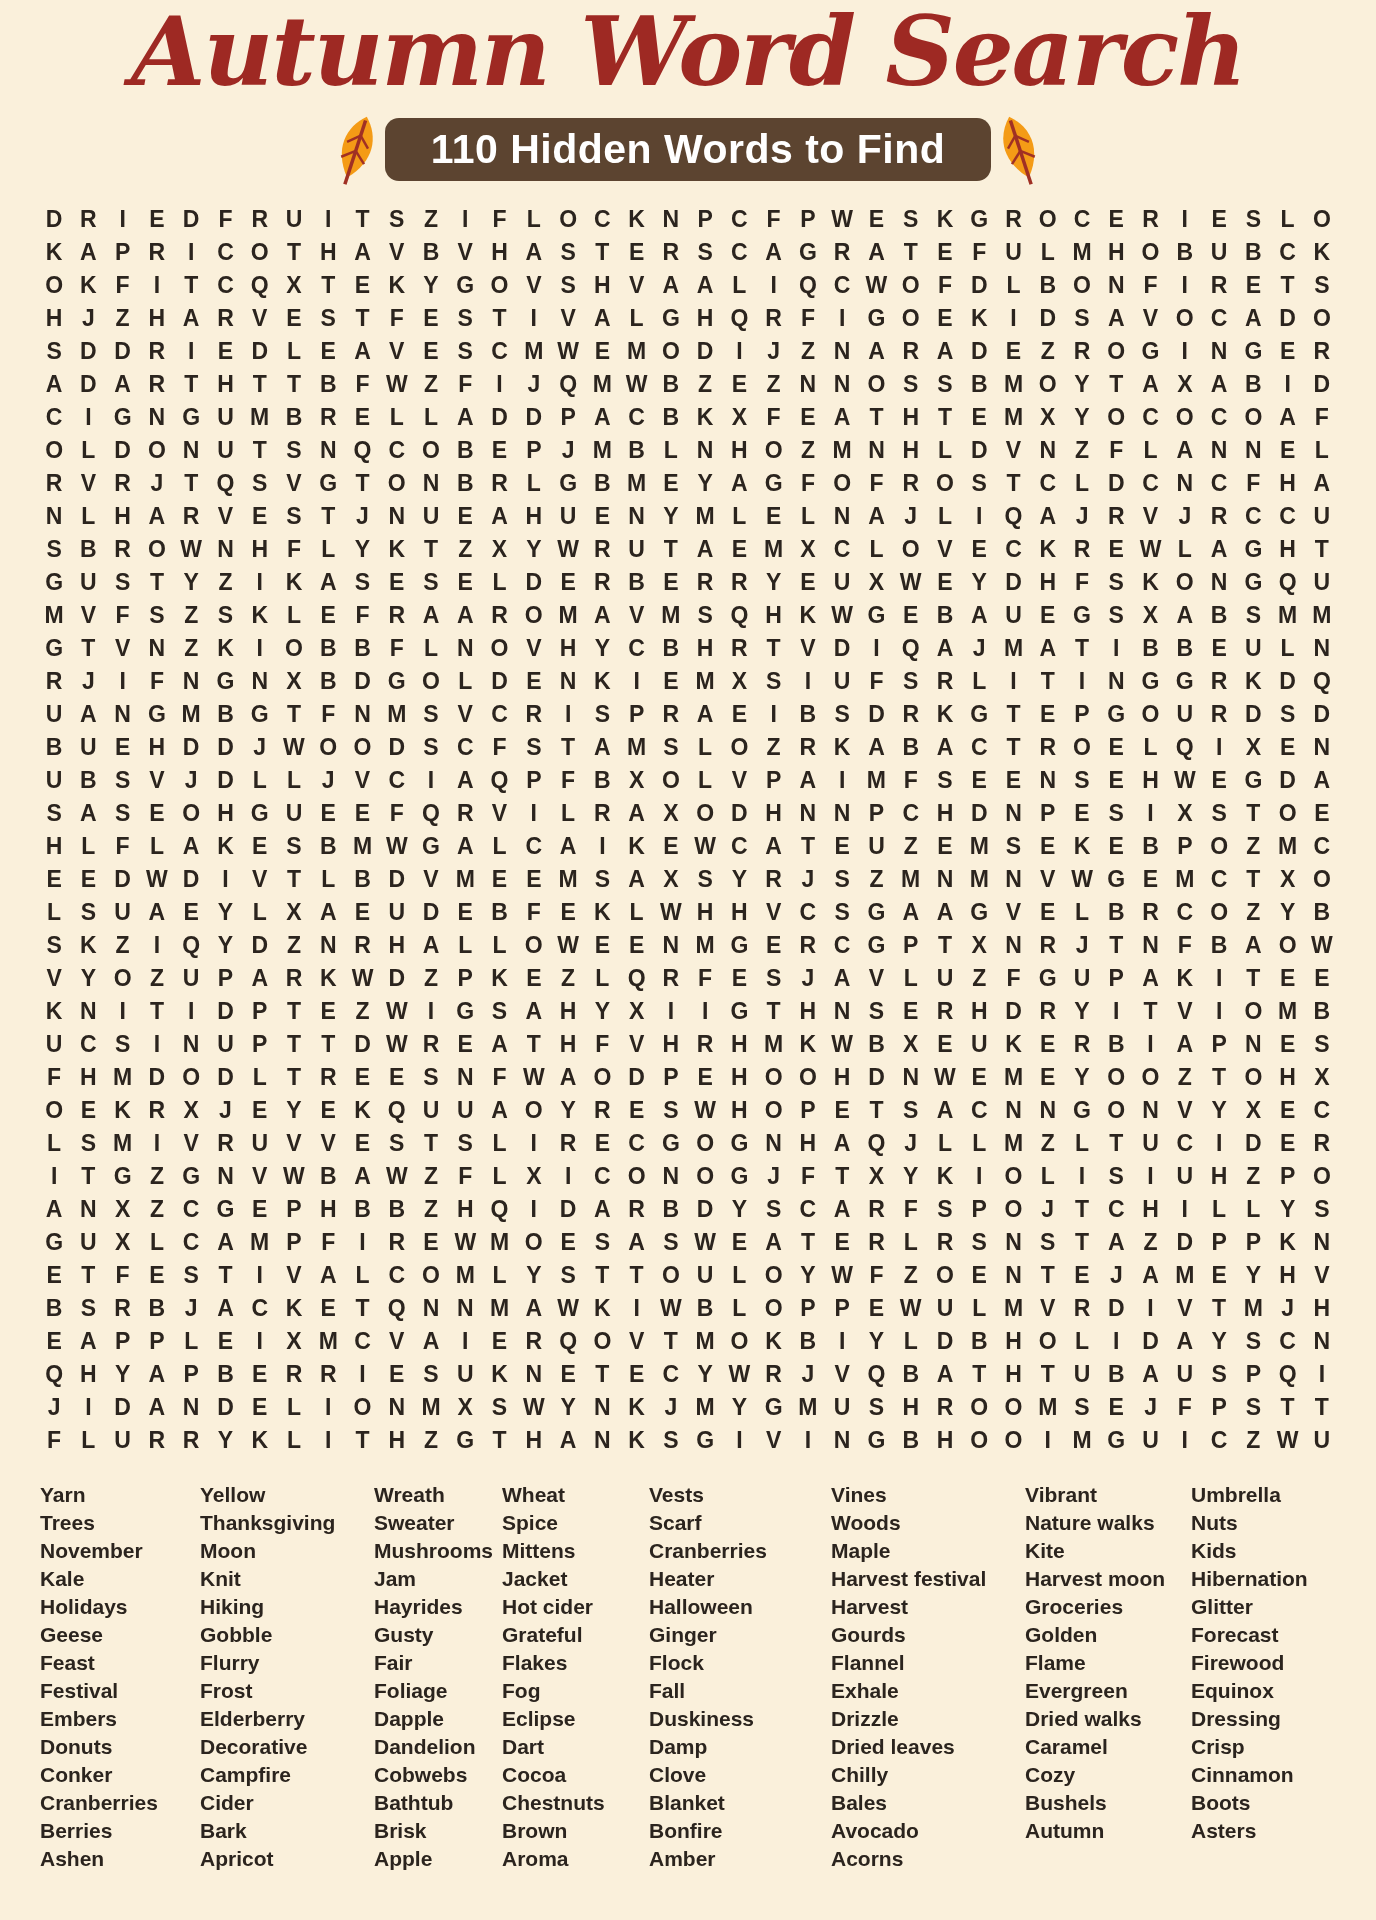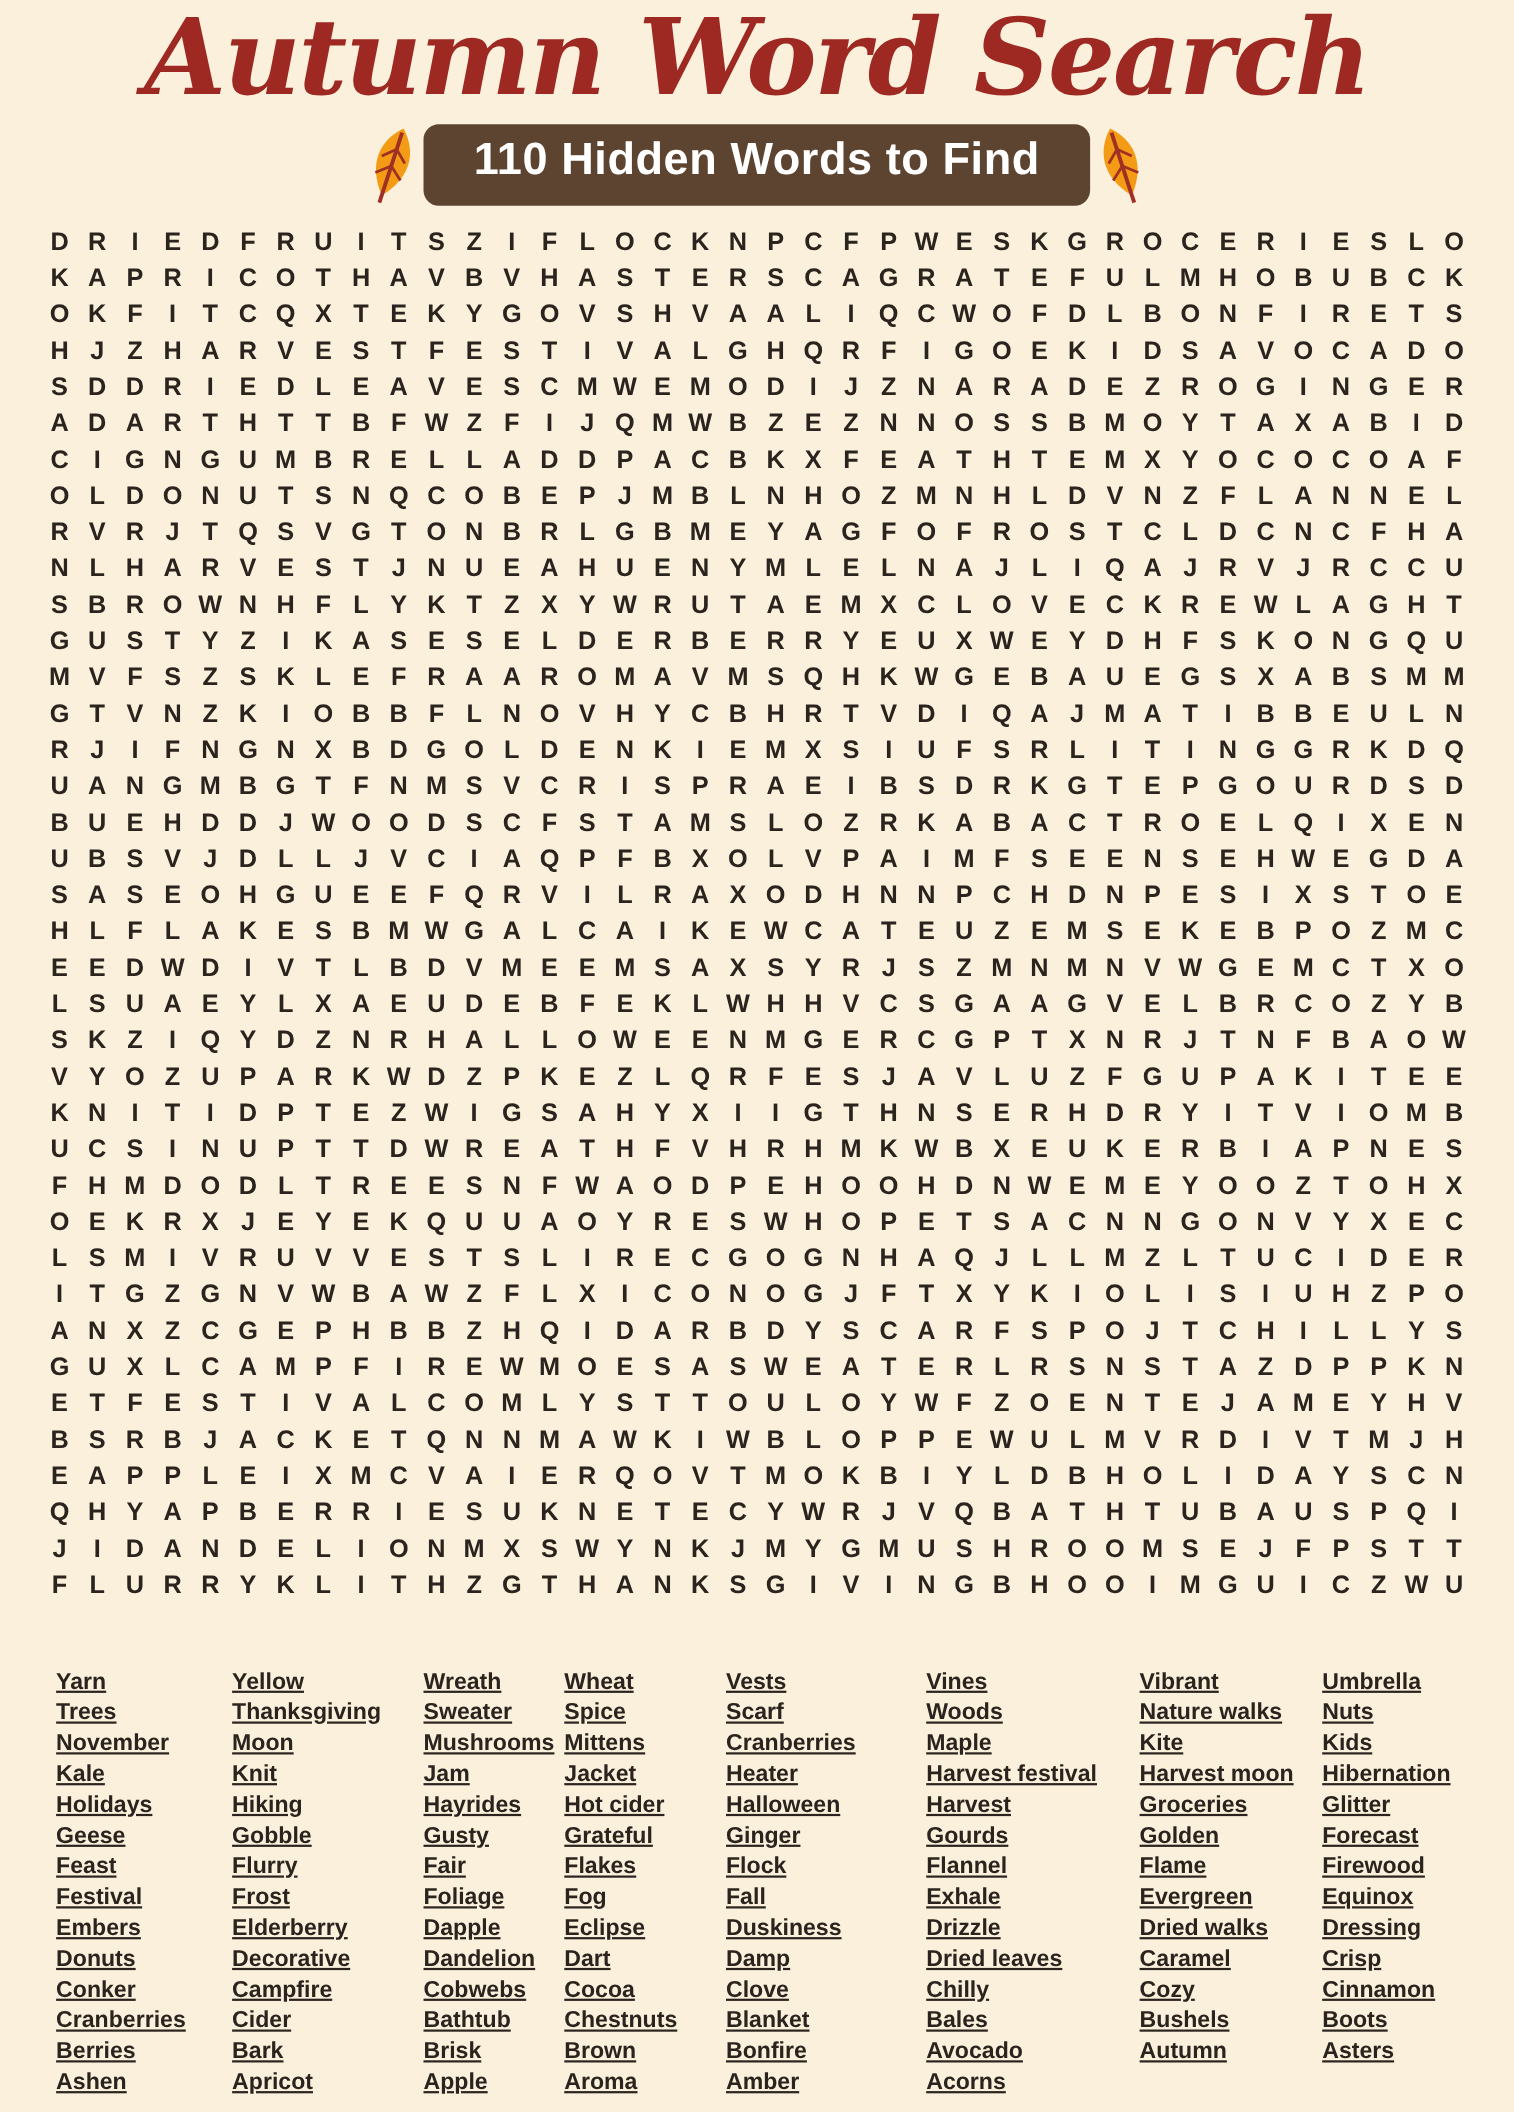--- a/index.html
+++ b/index.html
@@ -17,21 +17,21 @@
   .title{
     text-align:center;
     font-family:"DejaVu Serif","Liberation Serif",serif;
     font-style:italic;font-weight:700;
     font-size:96px;line-height:1.05;
     letter-spacing:-2px;
     color:var(--title);
     padding-top:2px;
   }
   .banner-row{
-    display:flex;justify-content:center;
+    display:flex;align-items:center;justify-content:center;
     margin-top:10px;height:74px;
   }
   .banner{
     background:var(--banner);
     color:var(--banner-text);
     font-weight:700;
     font-size:41px;
     padding:8px 46px;
     border-radius:14px;
     letter-spacing:0.5px;
@@ -46,23 +46,22 @@
     margin:16px auto 0 auto;
   }
   .cell{
     display:flex;align-items:center;justify-content:center;
     font-size:23px;font-weight:700;color:var(--letter);
     font-family:"Liberation Sans",sans-serif;
   }
   .word-list{
     display:grid;
     grid-template-columns:160px 174px 128px 147px 182px 194px 166px 1fr;
-    padding-left:51px;
-    margin-top:58px;
-    text-decoration:underline;
+    padding-left:40px;
+    margin-top:24px;
   }
   .word-col{display:flex;flex-direction:column;}
   .word{
     font-size:21px;font-weight:700;line-height:28px;
     color:var(--letter);white-space:nowrap;
   }
 </style>
 </head>
 <body>
 

